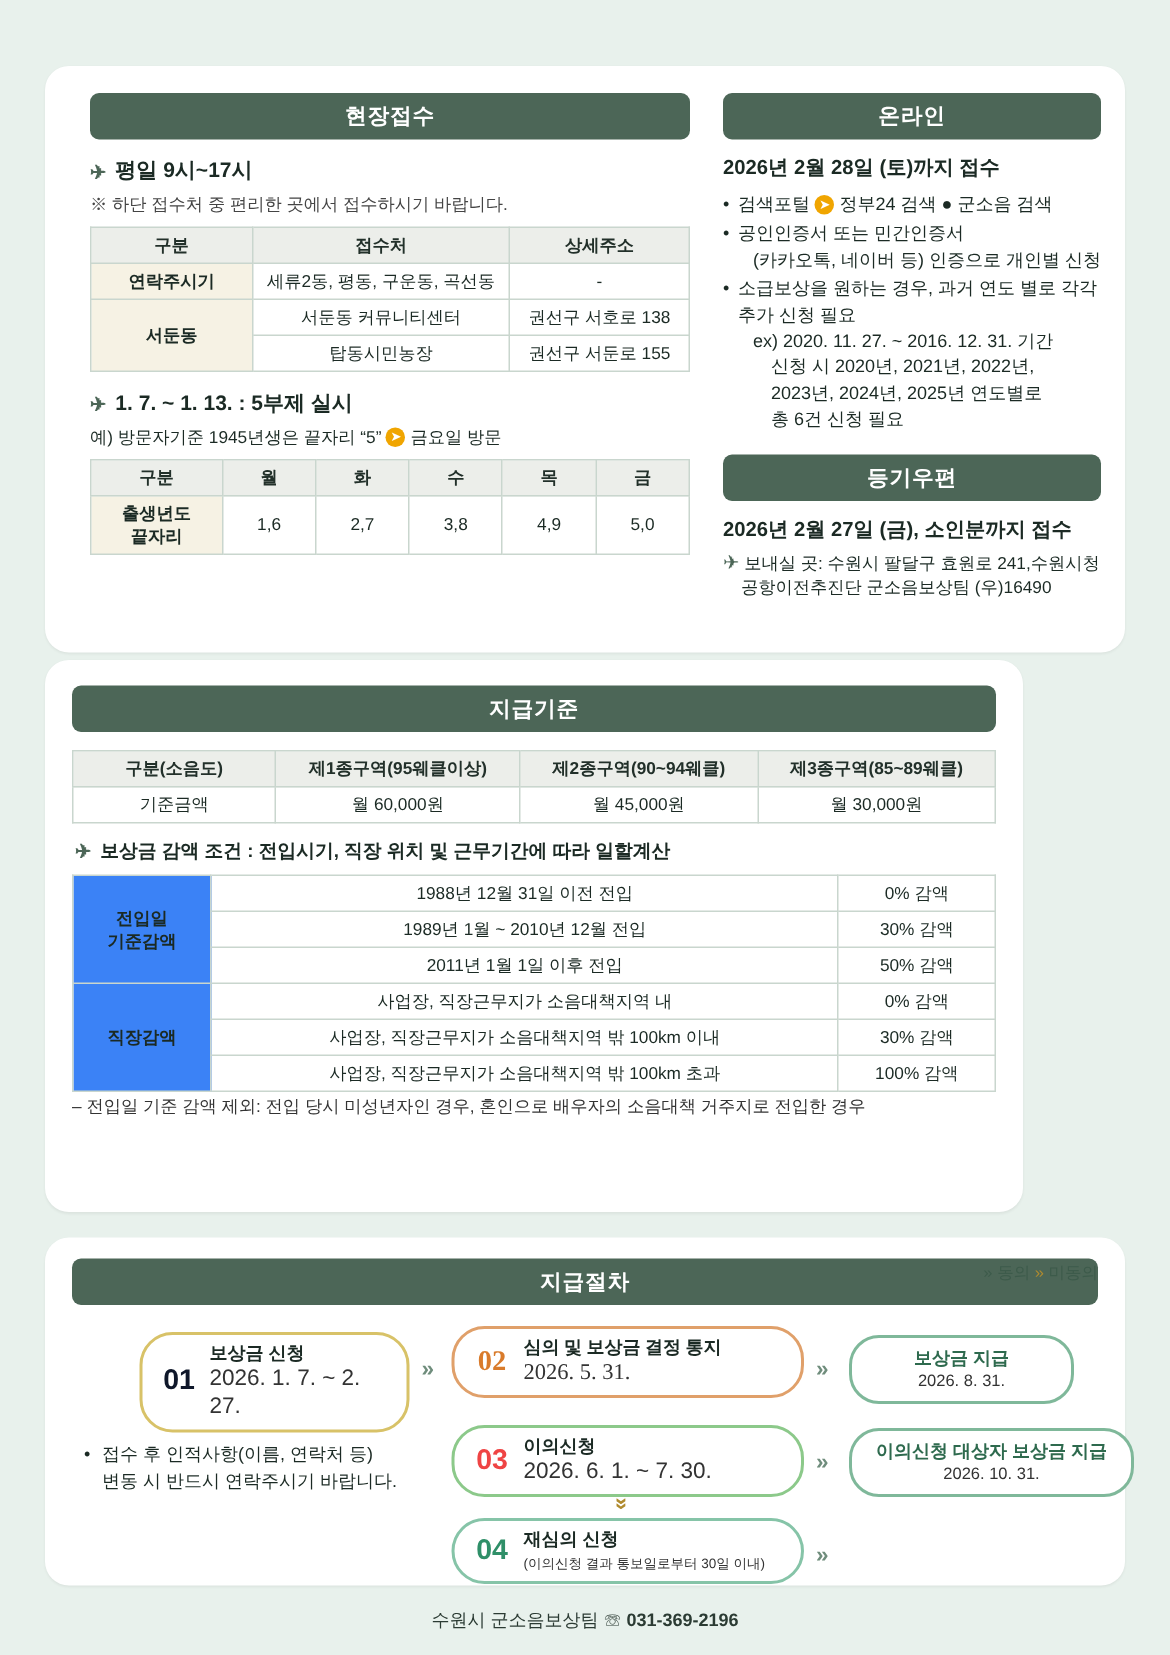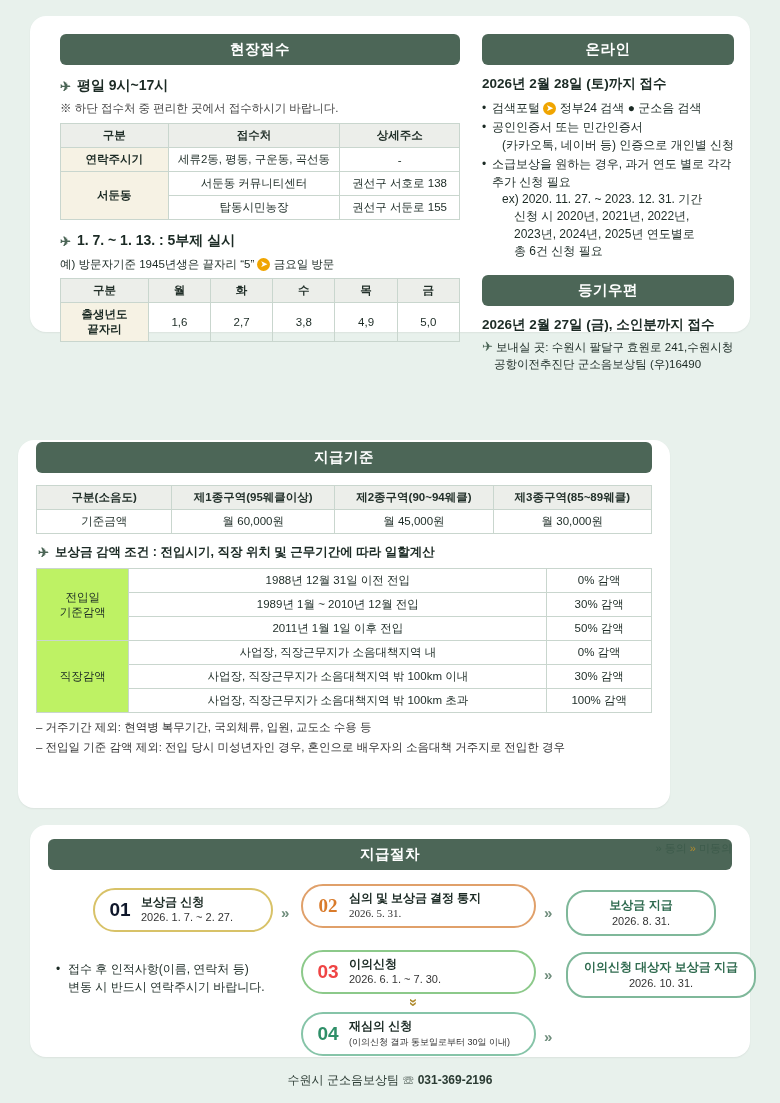--- a/index.html
+++ b/index.html
@@ -21,68 +21,68 @@
     background: #4c6657;
     color: #fff;
     text-align: center;
     font-weight: bold;
     border-radius: 6px;
     padding: 6px 0;
     font-size: 14.5px;
     letter-spacing: 0.5px;
   }
   .panel1 {
-    position: absolute; left: 30px; top: 16px; width: 720px; height: 316px;
+    position: absolute; left: 30px; top: 44px; width: 720px; height: 391px;
     padding: 14px 18px;
   }
   .col-left { position:absolute; left: 30px; top: 18px; width: 400px; }
   .col-right { position:absolute; left: 452px; top: 18px; width: 252px; }
 
   .head-line { display:flex; align-items:center; gap:6px; margin: 12px 0 6px 0; font-weight:bold; font-size:14px;}
   .plane { color:#4c6657; font-size: 13px; }
   .note { color:#444; font-size:11.5px; margin-bottom:7px; }
 
   table { border-collapse: collapse; width: 100%; font-size: 11.5px; }
   th, td { border: 1px solid #c9d6ce; padding: 4px 3px; text-align:center; }
   th { background:#eceeea; font-weight:bold; color:#22302a;}
   td.beige { background:#f6f2e4; font-weight:bold;}
-  td.hl { background:#bef264; font-weight:normal;}
+  td.hl { background:#3b82f6; font-weight:bold;}
 
   .bullet-list { margin:0; padding-left: 0; list-style:none; font-size:12px; line-height:1.45;}
   .bullet-list li { position: relative; padding-left: 10px; margin-bottom: 2px;}
   .bullet-list li:before { content:"•"; position:absolute; left:0; top:0; }
   .sub { padding-left: 10px; display:block; }
 
   .arrow-badge {
     display:inline-block; background:#f0a500; color:#fff; border-radius:50%;
     width:13px; height:13px; line-height:13px; text-align:center; font-size:9px; vertical-align:middle;
   }
   .date-strong { font-weight:bold; font-size:13.5px; margin: 10px 0 7px 0;}
   .small-ex { font-size:11.5px; line-height:1.4;}
 
   .panel2 {
-    position:absolute; left:18px; top: 440px; width: 652px; height: 368px; padding: 2px 18px;
+    position:absolute; left:30px; top: 440px; width: 652px; height: 368px; padding: 17px 18px;
   }
   .panel3 {
     position:absolute; left:30px; top: 825px; width: 720px; height: 232px; padding: 14px 18px;
   }
   .cond-line { margin: 10px 0 7px 2px; font-weight:bold; font-size:12.5px; display:flex; gap:6px; align-items:center;}
   .footnote { font-size:11.5px; color:#333; margin-top:6px; line-height:1.55;}
 
   .steps { position:relative; margin-top: 12px; height: 160px;}
   .pill {
     position:absolute; border-radius: 22px; border:2px solid #c8b86a; background:#fff;
     display:flex; align-items:center; gap:8px; padding: 5px 12px;
   }
   .num {
     font-weight:bold; font-size:19px; width:26px; text-align:center;
   }
   .pill .txt { line-height:1.25; }
   .pill .t1 { font-weight:bold; font-size:12px;}
-  .pill .t2 { font-size:11px; color:#333;}
+  .pill .t2 { font-size:15px; color:#333;}
   .chev { position:absolute; color:#6f8d7c; font-size:15px; font-weight:bold;}
   .outpill {
     position:absolute; border-radius:20px; border:2px solid #7fb89a; background:#fff;
     padding:6px 14px; text-align:center; line-height:1.3;
   }
   .outpill .t1 { font-weight:bold; font-size:12px; color:#2e6a4e;}
   .outpill .t2 { font-size:11px; color:#333;}
   .legend { position:absolute; right:18px; top:16px; font-size:11px; color:#3d5b4b;}
   .legend .d { color:#b08b2e; }
   .foot {
@@ -170,21 +170,21 @@
         <span>검색포털</span>
         <span class="arrow-badge">➤</span>
         <span>정부24 검색 ● 군소음 검색</span>
       </li>
       <li>
         <span>공인인증서 또는 민간인증서</span>
         <span class="sub">(카카오톡, 네이버 등) 인증으로 개인별 신청</span>
       </li>
       <li>
         <span>소급보상을 원하는 경우, 과거 연도 별로 각각 추가 신청 필요</span>
-        <span class="sub">ex) 2020. 11. 27. ~ 2023. 12. 31. 기간</span>
+        <span class="sub">ex) 2020. 11. 27. ~ 2016. 12. 31. 기간</span>
         <span class="sub" style="padding-left:22px">신청 시 2020년, 2021년, 2022년,</span>
         <span class="sub" style="padding-left:22px">2023년, 2024년, 2025년 연도별로</span>
         <span class="sub" style="padding-left:22px">총 6건 신청 필요</span>
       </li>
     </ul>
 
     <div class="sec-title" style="margin-top:14px">등기우편</div>
     <div class="date-strong" style="margin-bottom:4px">2026년 2월 27일 (금), 소인분까지 접수</div>
     <div class="small-ex">
       <span class="plane">✈</span>
@@ -244,21 +244,20 @@
       <td>사업장, 직장근무지가 소음대책지역 밖 100km 이내</td>
       <td>30% 감액</td>
     </tr>
     <tr>
       <td>사업장, 직장근무지가 소음대책지역 밖 100km 초과</td>
       <td>100% 감액</td>
     </tr>
   </tbody>
     </table>
 
-  <div class="footnote">– 거주기간 제외: 현역병 복무기간, 국외체류, 입원, 교도소 수용 등</div>
   <div class="footnote" style="margin-top:2px">– 전입일 기준 감액 제외: 전입 당시 미성년자인 경우, 혼인으로 배우자의 소음대책 거주지로 전입한 경우</div>
 </div>
 
 <div class="card panel3">
   <div class="sec-title">지급절차</div>
   <div class="legend">
     <span>»</span>
     <span>동의</span>
     <span class="d">»</span>
     <span>미동의</span>

